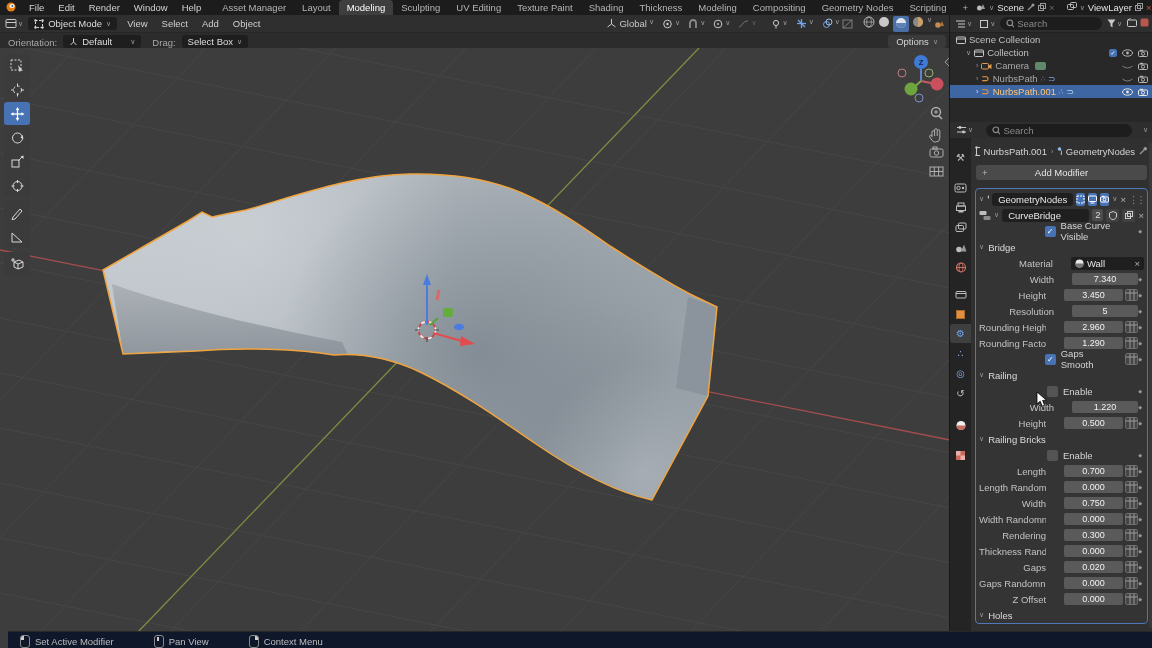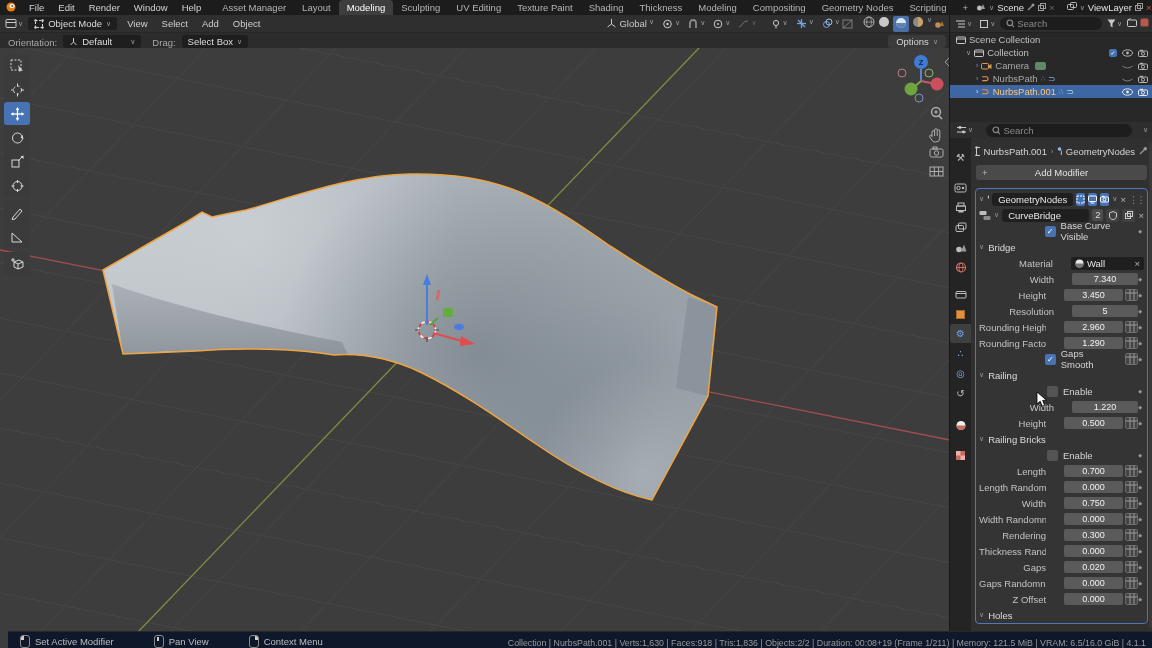--- a/index.html
+++ b/index.html
@@ -1065,20 +1065,19 @@
         <i></i>
       </span>
     <span>Pan View</span>
   </div>
   <div class="sitem">
     <span class="mbtn r">
         <i></i>
       </span>
     <span>Context Menu</span>
   </div>
-  <span class="sright">Collection | NurbsPath.001 | Verts:1,630 | Faces:918 | Tris:1,836 | Objects:2/2 | Duration: 00:08+19 (Frame 1/211) | Memory: 121.5 MiB | VRAM: 6.5/16.0 GiB | 4.1.1</span>
 </div>
 
 <div class="cursor">
   <svg width="12" height="17">
       <path d="M1,1 L1,13 L4.2,10.2 L6.2,15.2 L8.6,14.2 L6.6,9.4 L10.5,9.2 Z" fill="#fff" stroke="#000" stroke-width="0.8"></path>
     </svg>
 </div>
 
 </body></html>

